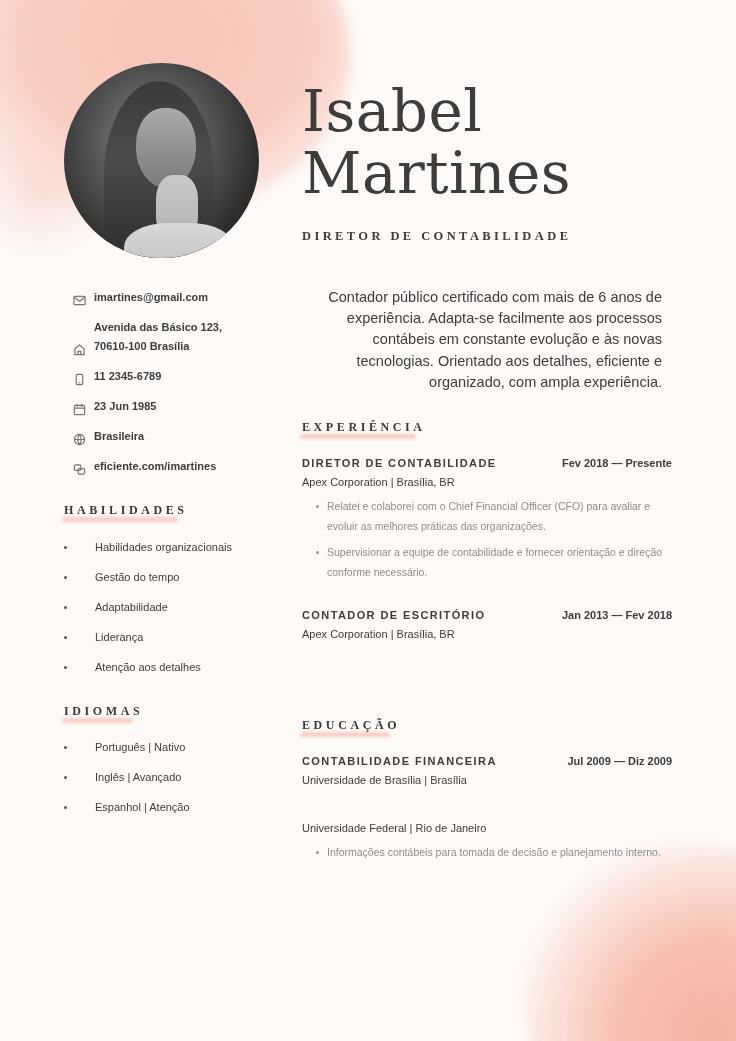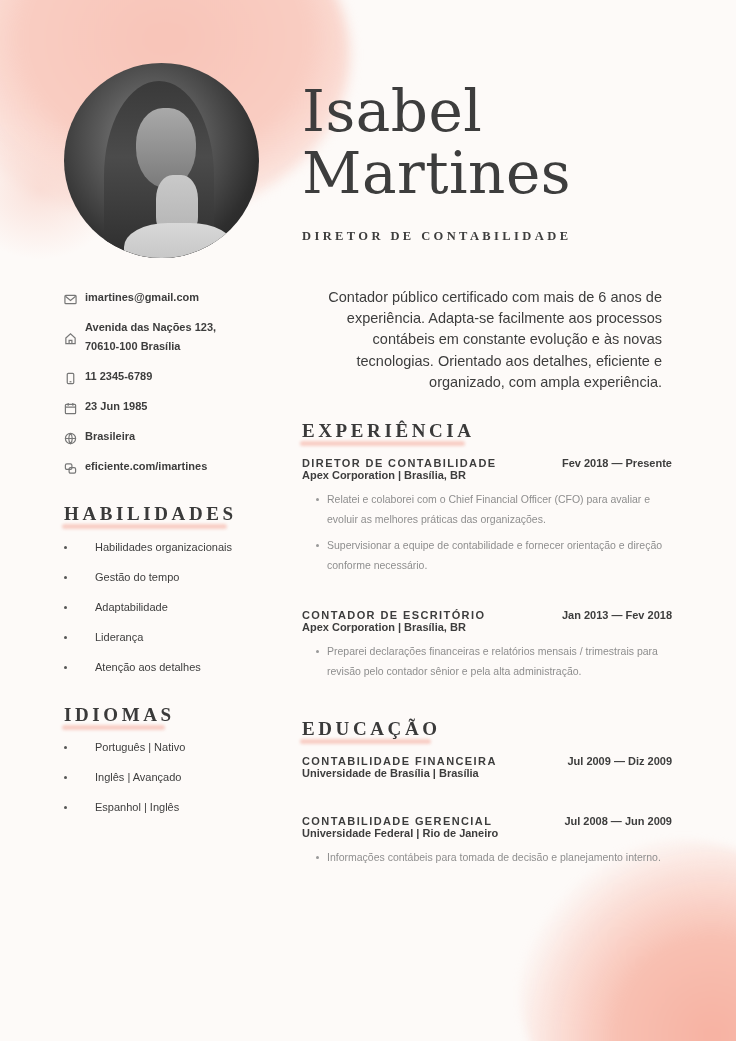--- a/index.html
+++ b/index.html
@@ -81,35 +81,35 @@
       position: absolute;
       left: 302px; top: 229px;
       font-family: "Liberation Serif", "DejaVu Serif", serif;
       font-size: 12.5px;
       letter-spacing: 3.4px;
       color: #3d3d3d;
       font-weight: bold;
     }
 
     .contact { position: absolute; left: 64px; top: 288px; width: 220px; }
-    .contact-item { display: flex; align-items: center; margin-bottom: 11px; }
+    .contact-item { display: flex; align-items: flex-end; margin-bottom: 11px; margin-left: 9px; }
     .contact-item .ico {
       width: 14px; height: 14px; margin-right: 7px; margin-top: 2px;
       flex: 0 0 14px;
     }
     .contact-item .ico svg { width: 13px; height: 13px; stroke: #777; fill: none; stroke-width: 1.3; }
     .contact-item .txt {
       font-size: 11px; line-height: 19px; font-weight: bold; color: #3d3d3d;
     }
 
     .section-title {
       position: absolute;
       font-family: "Liberation Serif", "DejaVu Serif", serif;
       font-weight: bold;
-      font-size: 19px;
+      font-size: 12px;
       letter-spacing: 3.6px;
       color: #3a3a3a;
     }
     .section-title .hl {
       position: relative; display: inline-block;
     }
     .section-title .hl::after {
       content: "";
       position: absolute; left: -2px; right: 10px; bottom: -4px; height: 5px;
       border-radius: 3px;
@@ -131,21 +131,21 @@
       position: absolute; left: 302px; top: 287px; width: 360px;
       font-size: 14.5px; line-height: 21.2px; color: #3d3d3d; text-align: right;
     }
 
     .entry { position: absolute; left: 302px; width: 370px; }
     .entry .head { display: flex; justify-content: space-between; align-items: baseline; }
     .entry .role {
       font-size: 11px; font-weight: bold; letter-spacing: 1.4px; color: #3d3d3d;
     }
     .entry .dates { font-size: 11px; font-weight: bold; color: #3d3d3d; padding-left: 44px; }
-    .entry .org { font-size: 11px; font-weight: bold; color: #3d3d3d; }
+    .entry .org { font-size: 11px; font-weight: normal; color: #3d3d3d; margin-top: 7px; }
     .entry .points { margin-top: 9px; padding-left: 14px; }
     .entry .pt {
       font-size: 10.5px; line-height: 19.5px; color: #8e8e8e; display: flex; margin-bottom: 7px;
     }
     .entry .pt .dot {
       width: 3px; height: 3px; border-radius: 50%; background: #999; margin-right: 8px; margin-top: 8px; flex: 0 0 3px;
     }
   </style>
 </head>
 <body>
@@ -180,21 +180,21 @@
       <span class="txt">imartines@gmail.com</span>
     </div>
     <div class="contact-item">
       <span class="ico">
         <svg viewBox="0 0 14 14">
             <path d="M2 6.5 L7 2 L12 6.5 V12.5 H2 Z"></path>
             <path d="M5.5 12.5 V9 H8.5 V12.5"></path>
           </svg>
       </span>
       <span class="txt">
-        <span>Avenida das Nações 123,</span><br>
+        <span>Avenida das Básico 123,</span><br>
         <span>70610-100 Brasília</span>
       </span>
     </div>
     <div class="contact-item">
       <span class="ico">
         <svg viewBox="0 0 14 14">
             <rect x="3.5" y="1.5" width="7" height="11" rx="1.2"></rect>
             <path d="M6 10.5 H8"></path>
           </svg>
       </span>
@@ -262,21 +262,21 @@
     <div class="li">
         <span class="dot"></span>
         <span>Português | Nativo</span>
       </div>
     <div class="li">
         <span class="dot"></span>
         <span>Inglês | Avançado</span>
       </div>
     <div class="li">
         <span class="dot"></span>
-        <span>Espanhol | Inglês</span>
+        <span>Espanhol | Atenção</span>
       </div>
   </div>
 
   <div class="summary">Contador público certificado com mais de 6 anos de experiência. Adapta-se facilmente aos processos contábeis em constante evolução e às novas tecnologias. Orientado aos detalhes, eficiente e organizado, com ampla experiência.</div>
 
   <div class="section-title" style="left:302px; top:420px;">
     <span class="hl">EXPERIÊNCIA</span>
   </div>
 
   <div class="entry" style="top:457px;">
@@ -296,45 +296,35 @@
         </div>
     </div>
   </div>
 
   <div class="entry" style="top:609px;">
     <div class="head">
       <span class="role">CONTADOR DE ESCRITÓRIO</span>
       <span class="dates">Jan 2013 — Fev 2018</span>
     </div>
     <div class="org">Apex Corporation | Brasília, BR</div>
-    <div class="points">
-      <div class="pt">
-          <span class="dot"></span>
-          <span>Preparei declarações financeiras e relatórios mensais / trimestrais para revisão pelo contador sênior e pela alta administração.</span>
-        </div>
-    </div>
   </div>
 
   <div class="section-title" style="left:302px; top:718px;">
     <span class="hl">EDUCAÇÃO</span>
   </div>
 
   <div class="entry" style="top:755px;">
     <div class="head">
       <span class="role">CONTABILIDADE FINANCEIRA</span>
       <span class="dates">Jul 2009 — Diz 2009</span>
     </div>
     <div class="org">Universidade de Brasília | Brasília</div>
   </div>
 
   <div class="entry" style="top:815px;">
-    <div class="head">
-      <span class="role">CONTABILIDADE GERENCIAL</span>
-      <span class="dates">Jul 2008 — Jun 2009</span>
-    </div>
     <div class="org">Universidade Federal | Rio de Janeiro</div>
     <div class="points">
       <div class="pt">
           <span class="dot"></span>
           <span>Informações contábeis para tomada de decisão e planejamento interno.</span>
         </div>
     </div>
   </div>
 
 </div>

